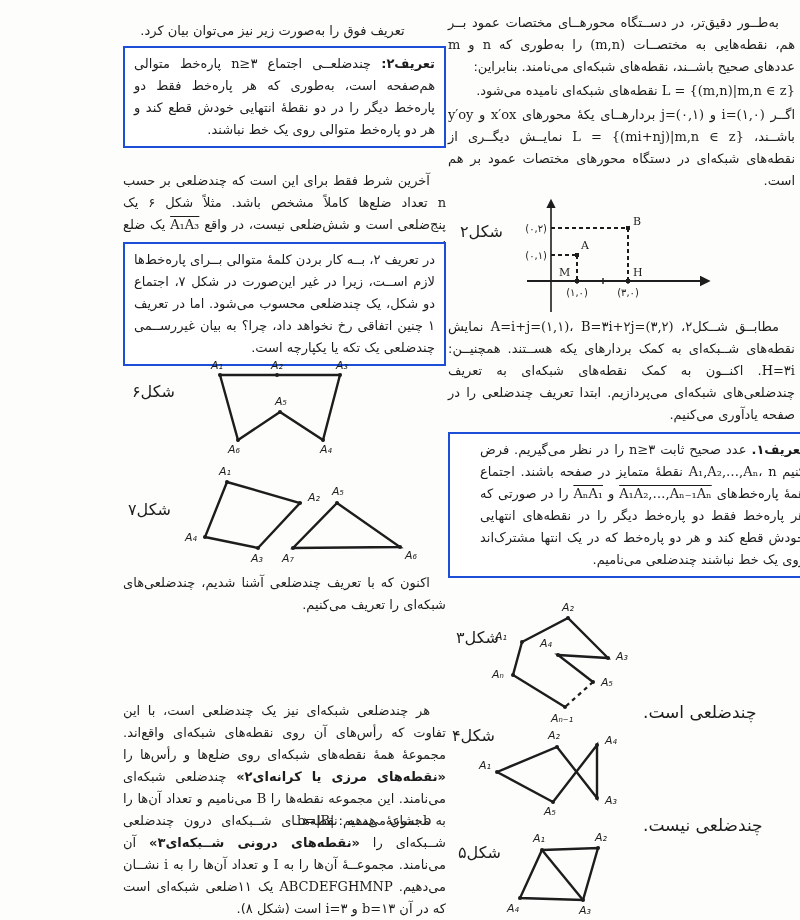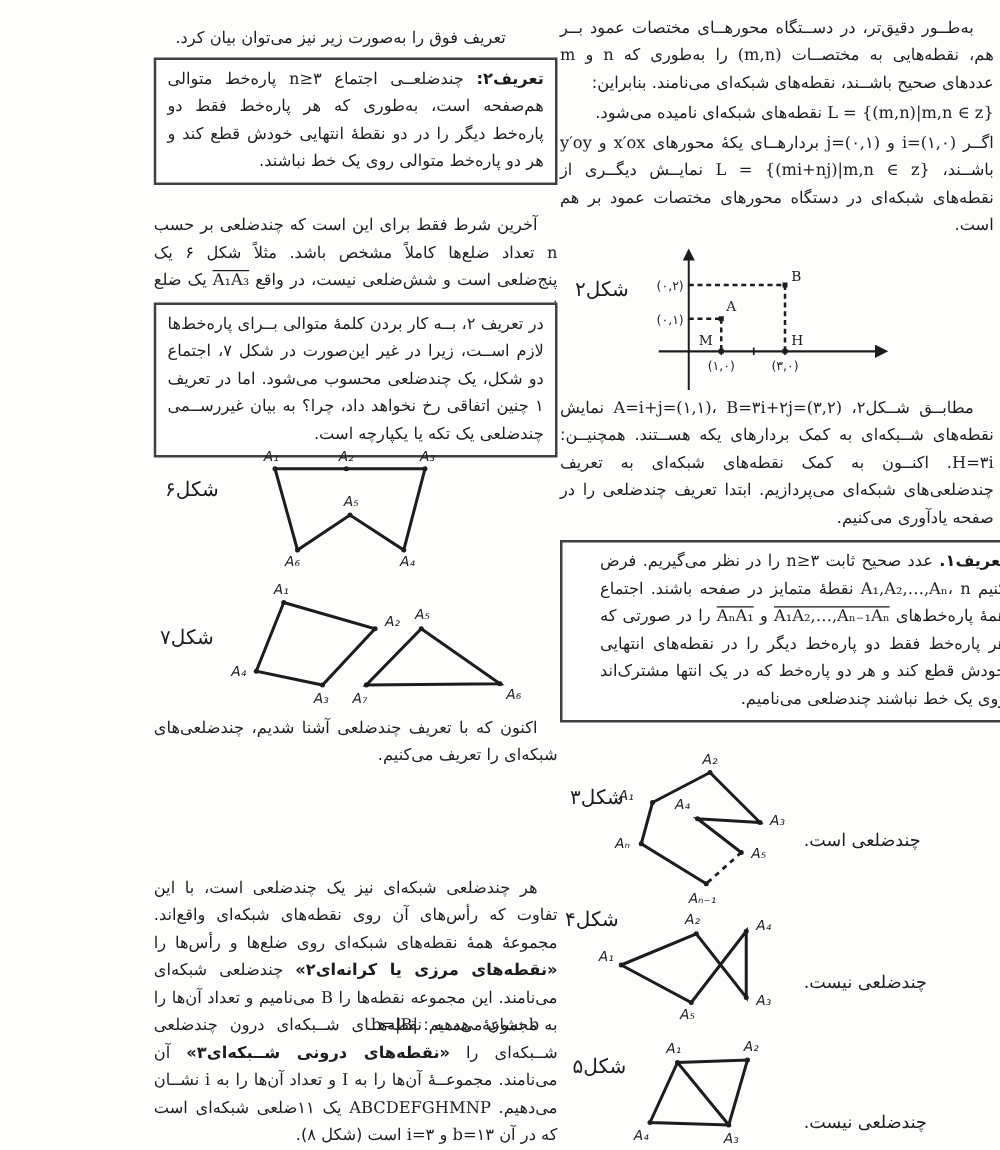--- a/index.html
+++ b/index.html
@@ -1,28 +1,28 @@
 <!DOCTYPE html>
 <html lang="fa"><head>
 <meta charset="utf-8">
 <style>
   html,body{margin:0;padding:0;background:#e8e8e8;}
   .page{position:relative;width:800px;height:920px;margin:0 auto;background:#fdfdfb;
         overflow:hidden;font-family:"DejaVu Sans",sans-serif;color:#1d1d1d;}
   .blk{position:absolute;direction:rtl;text-align:justify;font-size:13px;line-height:22px;}
   .ind{text-indent:16px;}
-  .defbox{position:absolute;border:2px solid #404040;background:#fff;
+  .defbox{position:absolute;border:2px solid #1d4ed8;background:#fff;
           padding:5px 9px;direction:rtl;text-align:justify;font-size:13px;line-height:22px;}
   .deftitle{font-weight:bold;}
   .formula{direction:ltr;unicode-bidi:embed;font-family:"DejaVu Serif","DejaVu Sans",serif;}
   .seg{direction:ltr;unicode-bidi:embed;text-decoration:overline;
        font-family:"DejaVu Serif","DejaVu Sans",serif;}
   .boldterm{font-weight:bold;}
   .figcap{position:absolute;font-size:16px;direction:rtl;}
-  .status{position:absolute;font-size:14px;direction:rtl;}
+  .status{position:absolute;font-size:17px;direction:rtl;margin-top:37px;}
   .center{text-align:center;}
   svg{position:absolute;overflow:visible;}
   svg text{font-family:"DejaVu Sans",sans-serif;}
   .vtx{font-style:italic;font-size:11px;fill:#1d1d1d;}
   .tick{font-size:10px;fill:#1d1d1d;}
   .ptl{font-size:11px;fill:#1d1d1d;font-family:"DejaVu Serif","DejaVu Sans",serif;}
 </style>
 </head>
 <body>
 

